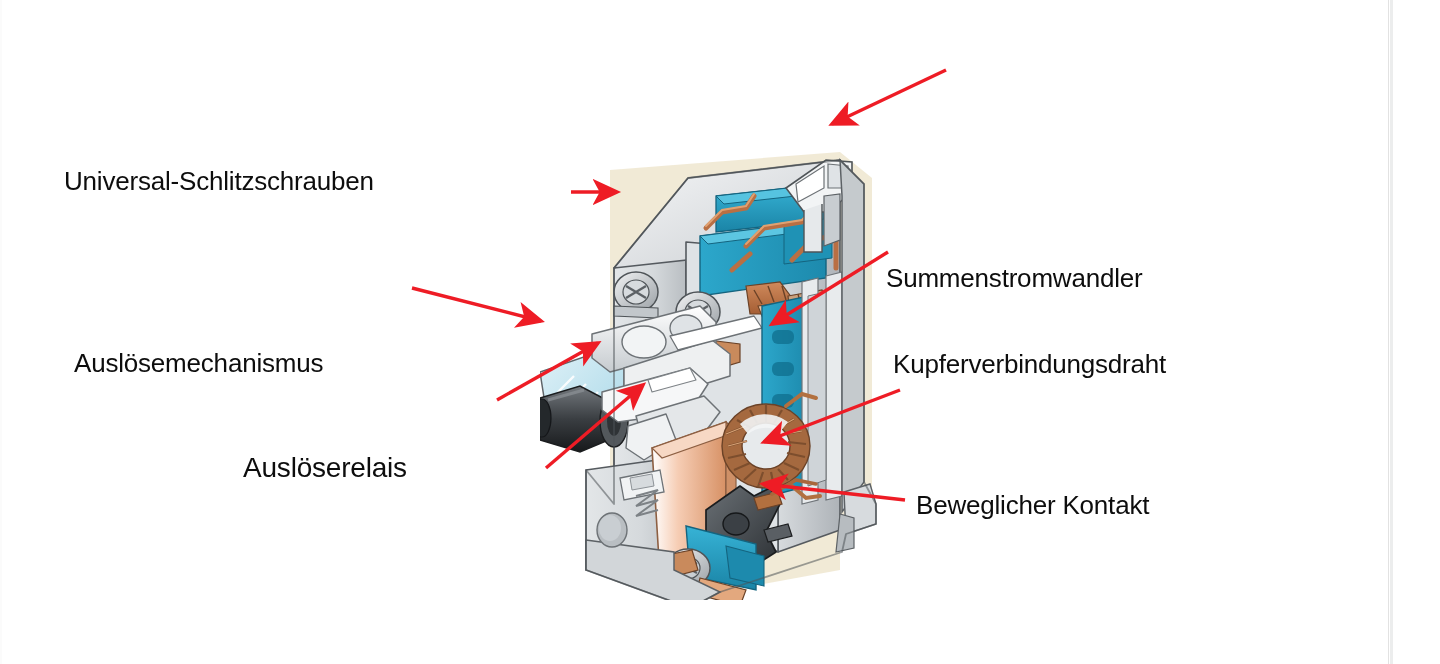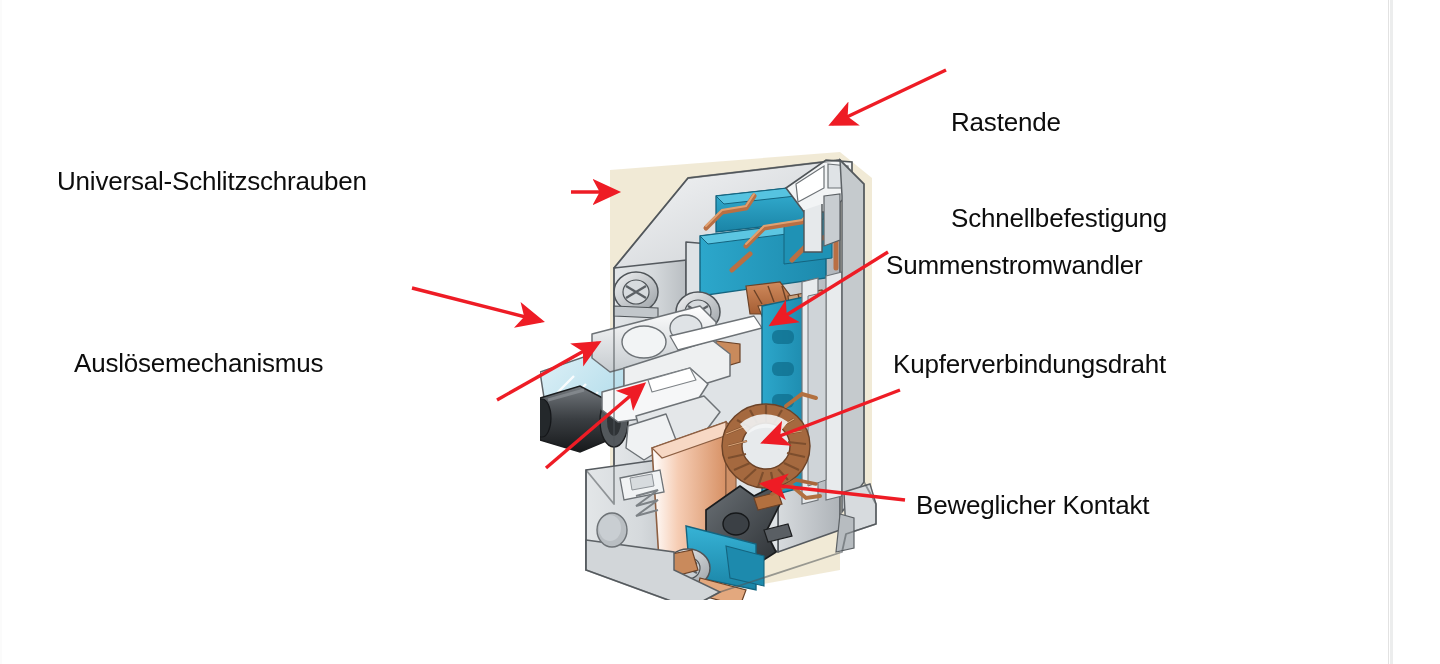--- a/index.html
+++ b/index.html
@@ -343,30 +343,27 @@
       <line x1="571" y1="192" x2="617" y2="192"></line>
       <line x1="412" y1="288" x2="541" y2="321"></line>
       <line x1="888" y1="252" x2="772" y2="324"></line>
       <line x1="497" y1="400" x2="598" y2="343"></line>
       <line x1="900" y1="390" x2="764" y2="442"></line>
       <line x1="546" y1="468" x2="643" y2="385"></line>
       <line x1="905" y1="500" x2="763" y2="484"></line>
     </g>
   </svg>
 
-  <div class="label" style="left:951px;top:44px;">
-    <div>Rastende</div>
-    <div>Schnellbefestigung</div>
-  </div>
-
-  <div class="label" style="left:57px;top:166px;text-align:right;">Universal-Schlitzschrauben</div>
-
-
-  <div class="label" style="left:886px;top:250px;text-align:right;">Summenstromwandler</div>
+
+  <div class="label" style="left:64px;top:166px;text-align:right;">Universal-Schlitzschrauben</div>
+
+
+  <div class="label" style="left:886px;top:263px;text-align:right;">Summenstromwandler</div>
 
   <div class="label" style="left:74px;top:348px;">Auslösemechanismus</div>
 
   <div class="label" style="left:893px;top:349px;">Kupferverbindungsdraht</div>
 
+  <div class="label" style="left:243px;top:451px;font-size:28px;">Auslöserelais</div>
 
   <div class="label" style="left:916px;top:490px;text-align:right;">Beweglicher Kontakt</div>
 
 </div>
 
 </body></html>

